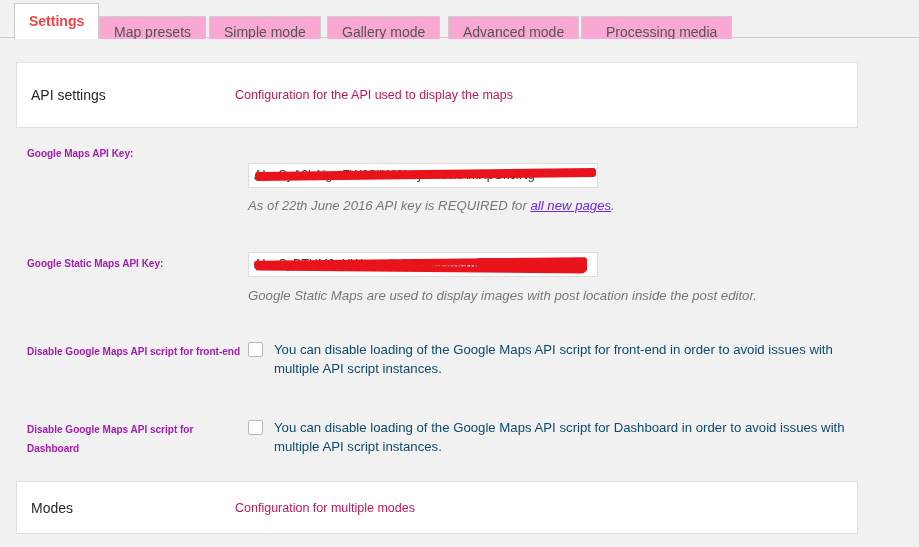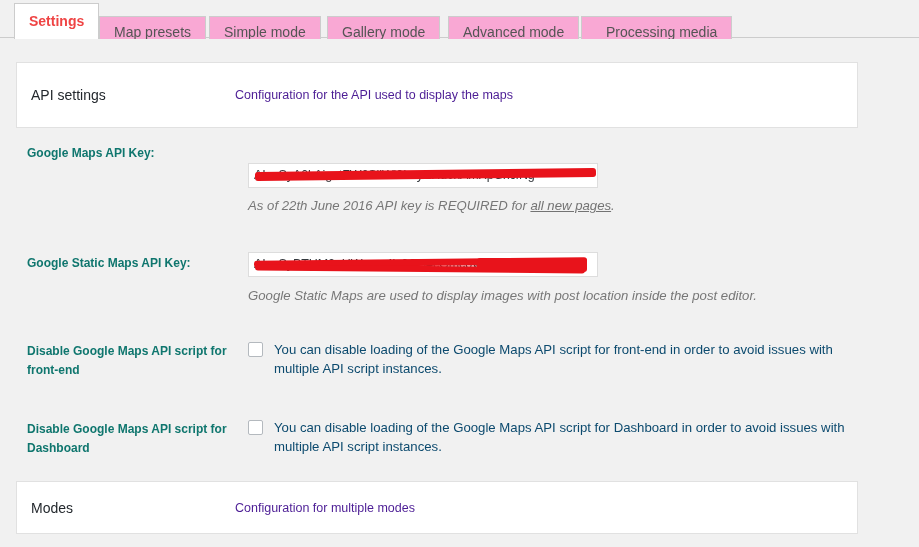--- a/index.html
+++ b/index.html
@@ -72,33 +72,33 @@
 
   .panel-title {
     font-size: 14px;
     color: #23282d;
     padding-left: 14px;
     width: 218px;
     white-space: nowrap;
   }
   .panel-desc {
     font-size: 12.5px;
-    color: #4c1d95;
+    color: #be185d;
     white-space: nowrap;
   }
 
   
   .row { position: absolute; left: 0; width: 919px; }
   .row-label {
     position: absolute;
     left: 27px;
     width: 215px;
     font-weight: bold;
-    font-size: 12px;
-    color: #0f766e;
+    font-size: 10px;
+    color: #a21caf;
     line-height: 19px;
   }
   .field-col { position: absolute; left: 248px; }
 
   .text-input {
     position: relative;
     width: 350px;
     height: 25px;
     background: #fff;
     border: 1px solid #dddddd;
@@ -120,21 +120,21 @@
   }
 
   .hint {
     font-style: italic;
     font-size: 13.2px;
     color: #777777;
     white-space: nowrap;
     line-height: 18px;
   }
   .hint a {
-    color: #737373;
+    color: #6d28d9;
     text-decoration: underline;
     font-style: italic;
     text-align: right;
   }
 
   .cb-desc {
     position: relative;
     width: 600px;
     font-size: 13.2px;
     color: #0c4a6e;

